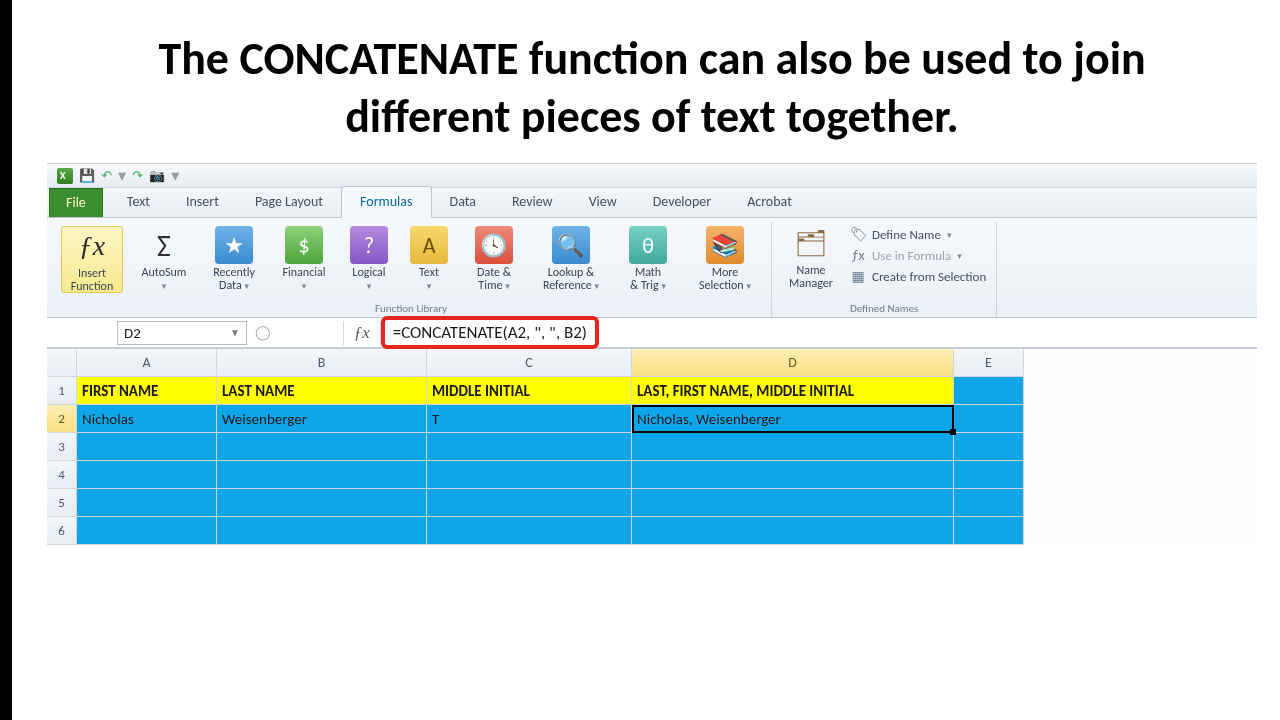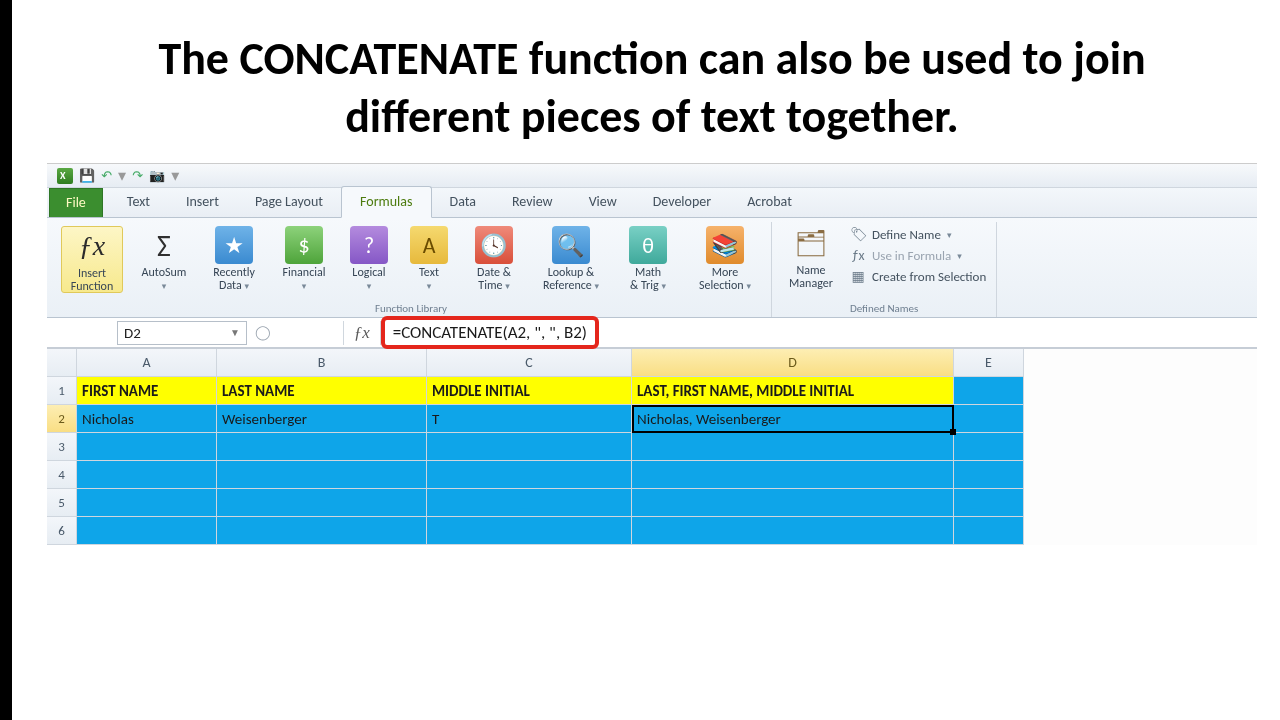--- a/index.html
+++ b/index.html
@@ -77,21 +77,21 @@
     padding: 6px 18px 7px;
     cursor: pointer;
     color:#44525f;
   }
   .rtab.active {
     background: #f6f9fc;
     border: 1px solid #b9c4d0;
     border-bottom: 1px solid #f6f9fc;
     margin-bottom: -1px;
     border-radius: 3px 3px 0 0;
-    color:#4d7c0f;
+    color:#0369a1;
   }
   
   .ribbon-body {
     display: flex;
     background: linear-gradient(#f6f9fc,#eaf0f6);
     border-bottom: 1px solid #b9c4d0;
     height: 100px;
     padding: 4px 4px 0;
     font-size: 12px;
     color:#374656;

